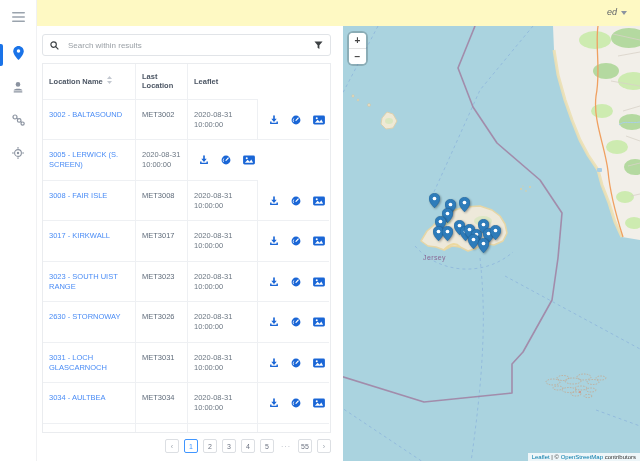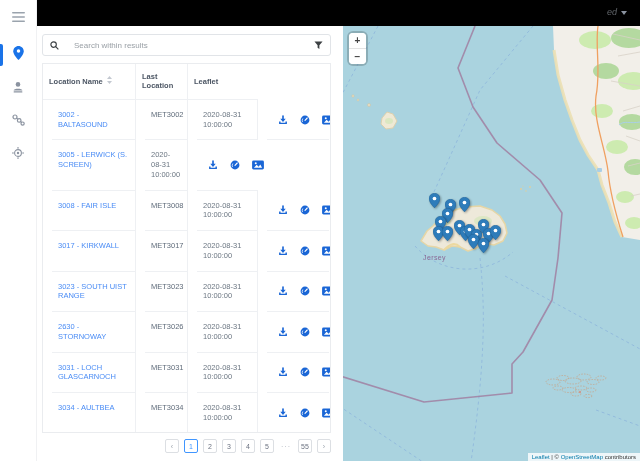--- a/index.html
+++ b/index.html
@@ -8,35 +8,35 @@
 
   
   .sidebar{position:absolute;left:0;top:0;width:36px;height:461px;background:#fff;border-right:1px solid #f0f1f3;z-index:6;}
   .sb-item{position:relative;width:36px;height:26px;display:flex;align-items:center;justify-content:center;cursor:pointer;}
   .sb-item.menu{margin-top:4px;margin-bottom:12px;}
   .sb-item.nav{margin-bottom:7px;}
   .sb-item .bar{display:none;}
   .sb-item.active .bar{display:block;position:absolute;left:0;top:2px;width:3px;height:22px;background:var(--c-accent,#1a73e8);border-radius:0 2px 2px 0;}
 
   
-  .topbar{position:absolute;left:36px;top:0;right:0;height:26px;background:#000000;z-index:5;font-style:italic;}
+  .topbar{position:absolute;left:36px;top:0;right:0;height:26px;background:#fef9c3;z-index:5;font-style:italic;}
   .user{position:absolute;right:13px;top:7px;display:flex;align-items:center;gap:4px;font-size:9px;color:#5f6368;cursor:pointer;}
 
   
   .panel{position:absolute;left:36px;top:26px;width:307px;height:435px;background:#fff;z-index:4;display:flex;flex-direction:column;box-sizing:border-box;padding:8px 12px 8px 6px;}
-  .search-row{display:flex;align-items:center;height:20px;border:1px solid #e1e4e8;border-radius:3px;padding:0 7px;gap:13px;flex:0 0 auto;background:#fff;}
+  .search-row{display:flex;align-items:center;height:20px;border:1px solid #e1e4e8;border-radius:3px;padding:0 7px;gap:7px;flex:0 0 auto;background:#fff;}
   .search-row input{flex:1;border:none;outline:none;font-size:8px;color:#333;font-family:inherit;background:transparent;}
   .search-row input::placeholder{color:#9aa0a6;}
 
   .table{margin-top:7px;border:1px solid #eaecef;flex:0 1 auto;overflow:hidden;}
   .tr{display:grid;grid-template-columns:93px 52px 70px 71px;}
   .th,.td{border-right:1px solid #eef0f3;border-bottom:1px solid #eef0f3;box-sizing:border-box;}
   .th:last-child,.td:last-child{border-right:none;}
   .th{padding:8px 6px;font-size:7.5px;font-weight:bold;color:#4b5563;display:flex;align-items:center;gap:4px;line-height:1.25;}
-  .td{padding:10px 6px;font-size:7.5px;line-height:1.3;color:#5f6b7a;margin-left:9px;}
+  .td{padding:10px 6px;font-size:7.5px;line-height:1.3;color:#5f6b7a;}
   .td.c0 a{color:#4a8cf5;text-decoration:none;cursor:pointer;font-weight:500;}
   .td.c2 span{display:block;color:#6b7682;}
   .td.c3{display:flex;align-items:center;gap:12px;padding-left:11px;}
   .act{display:inline-flex;cursor:pointer;line-height:0;}
 
   .pagination{margin-top:auto;padding-top:6px;display:flex;justify-content:flex-end;align-items:center;gap:5px;flex:0 0 auto;}
   .pbtn{min-width:14px;height:14px;border:1px solid #dcdfe3;border-radius:2px;background:#fff;display:flex;align-items:center;justify-content:center;font-size:7px;color:#6b7280;cursor:pointer;padding:0 2px;box-sizing:border-box;}
   .pbtn.active{border-color:var(--c-active-page,#4096ff);color:var(--c-active-page,#4096ff);}
   .pbtn.dots{border:none;color:#b6bcc4;letter-spacing:1px;}
   .pbtn.nav{color:#9aa2ac;}

